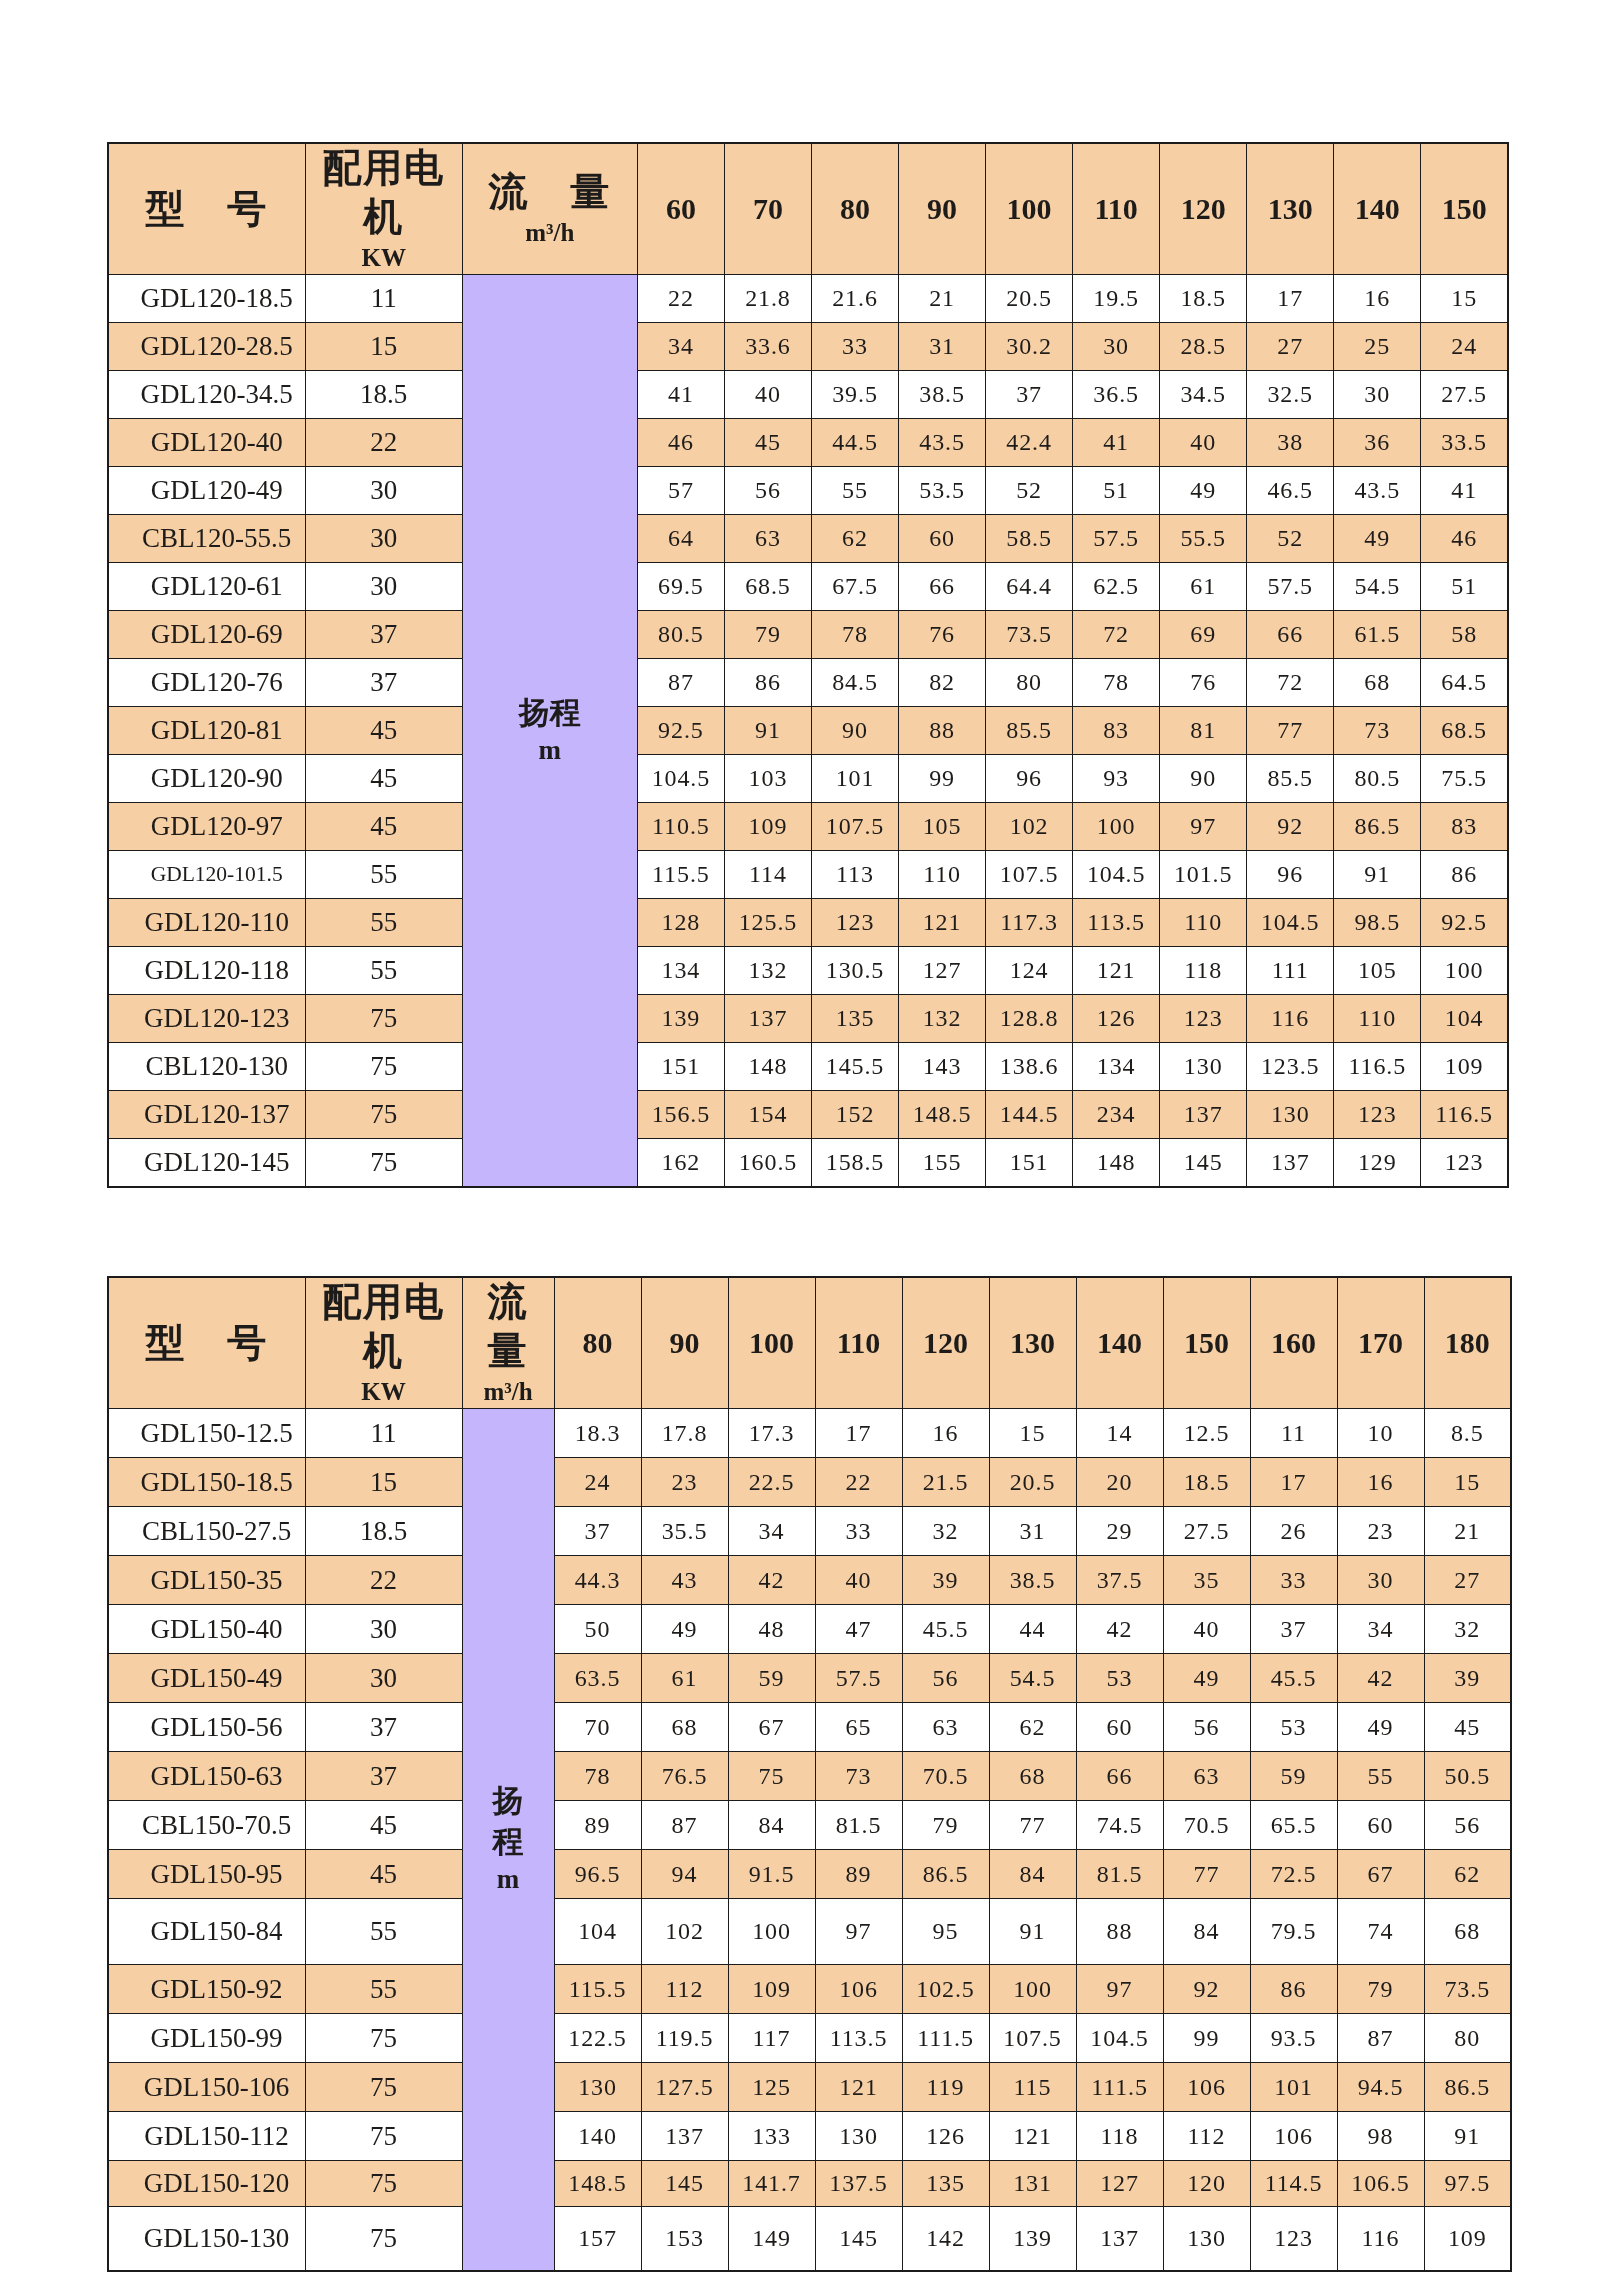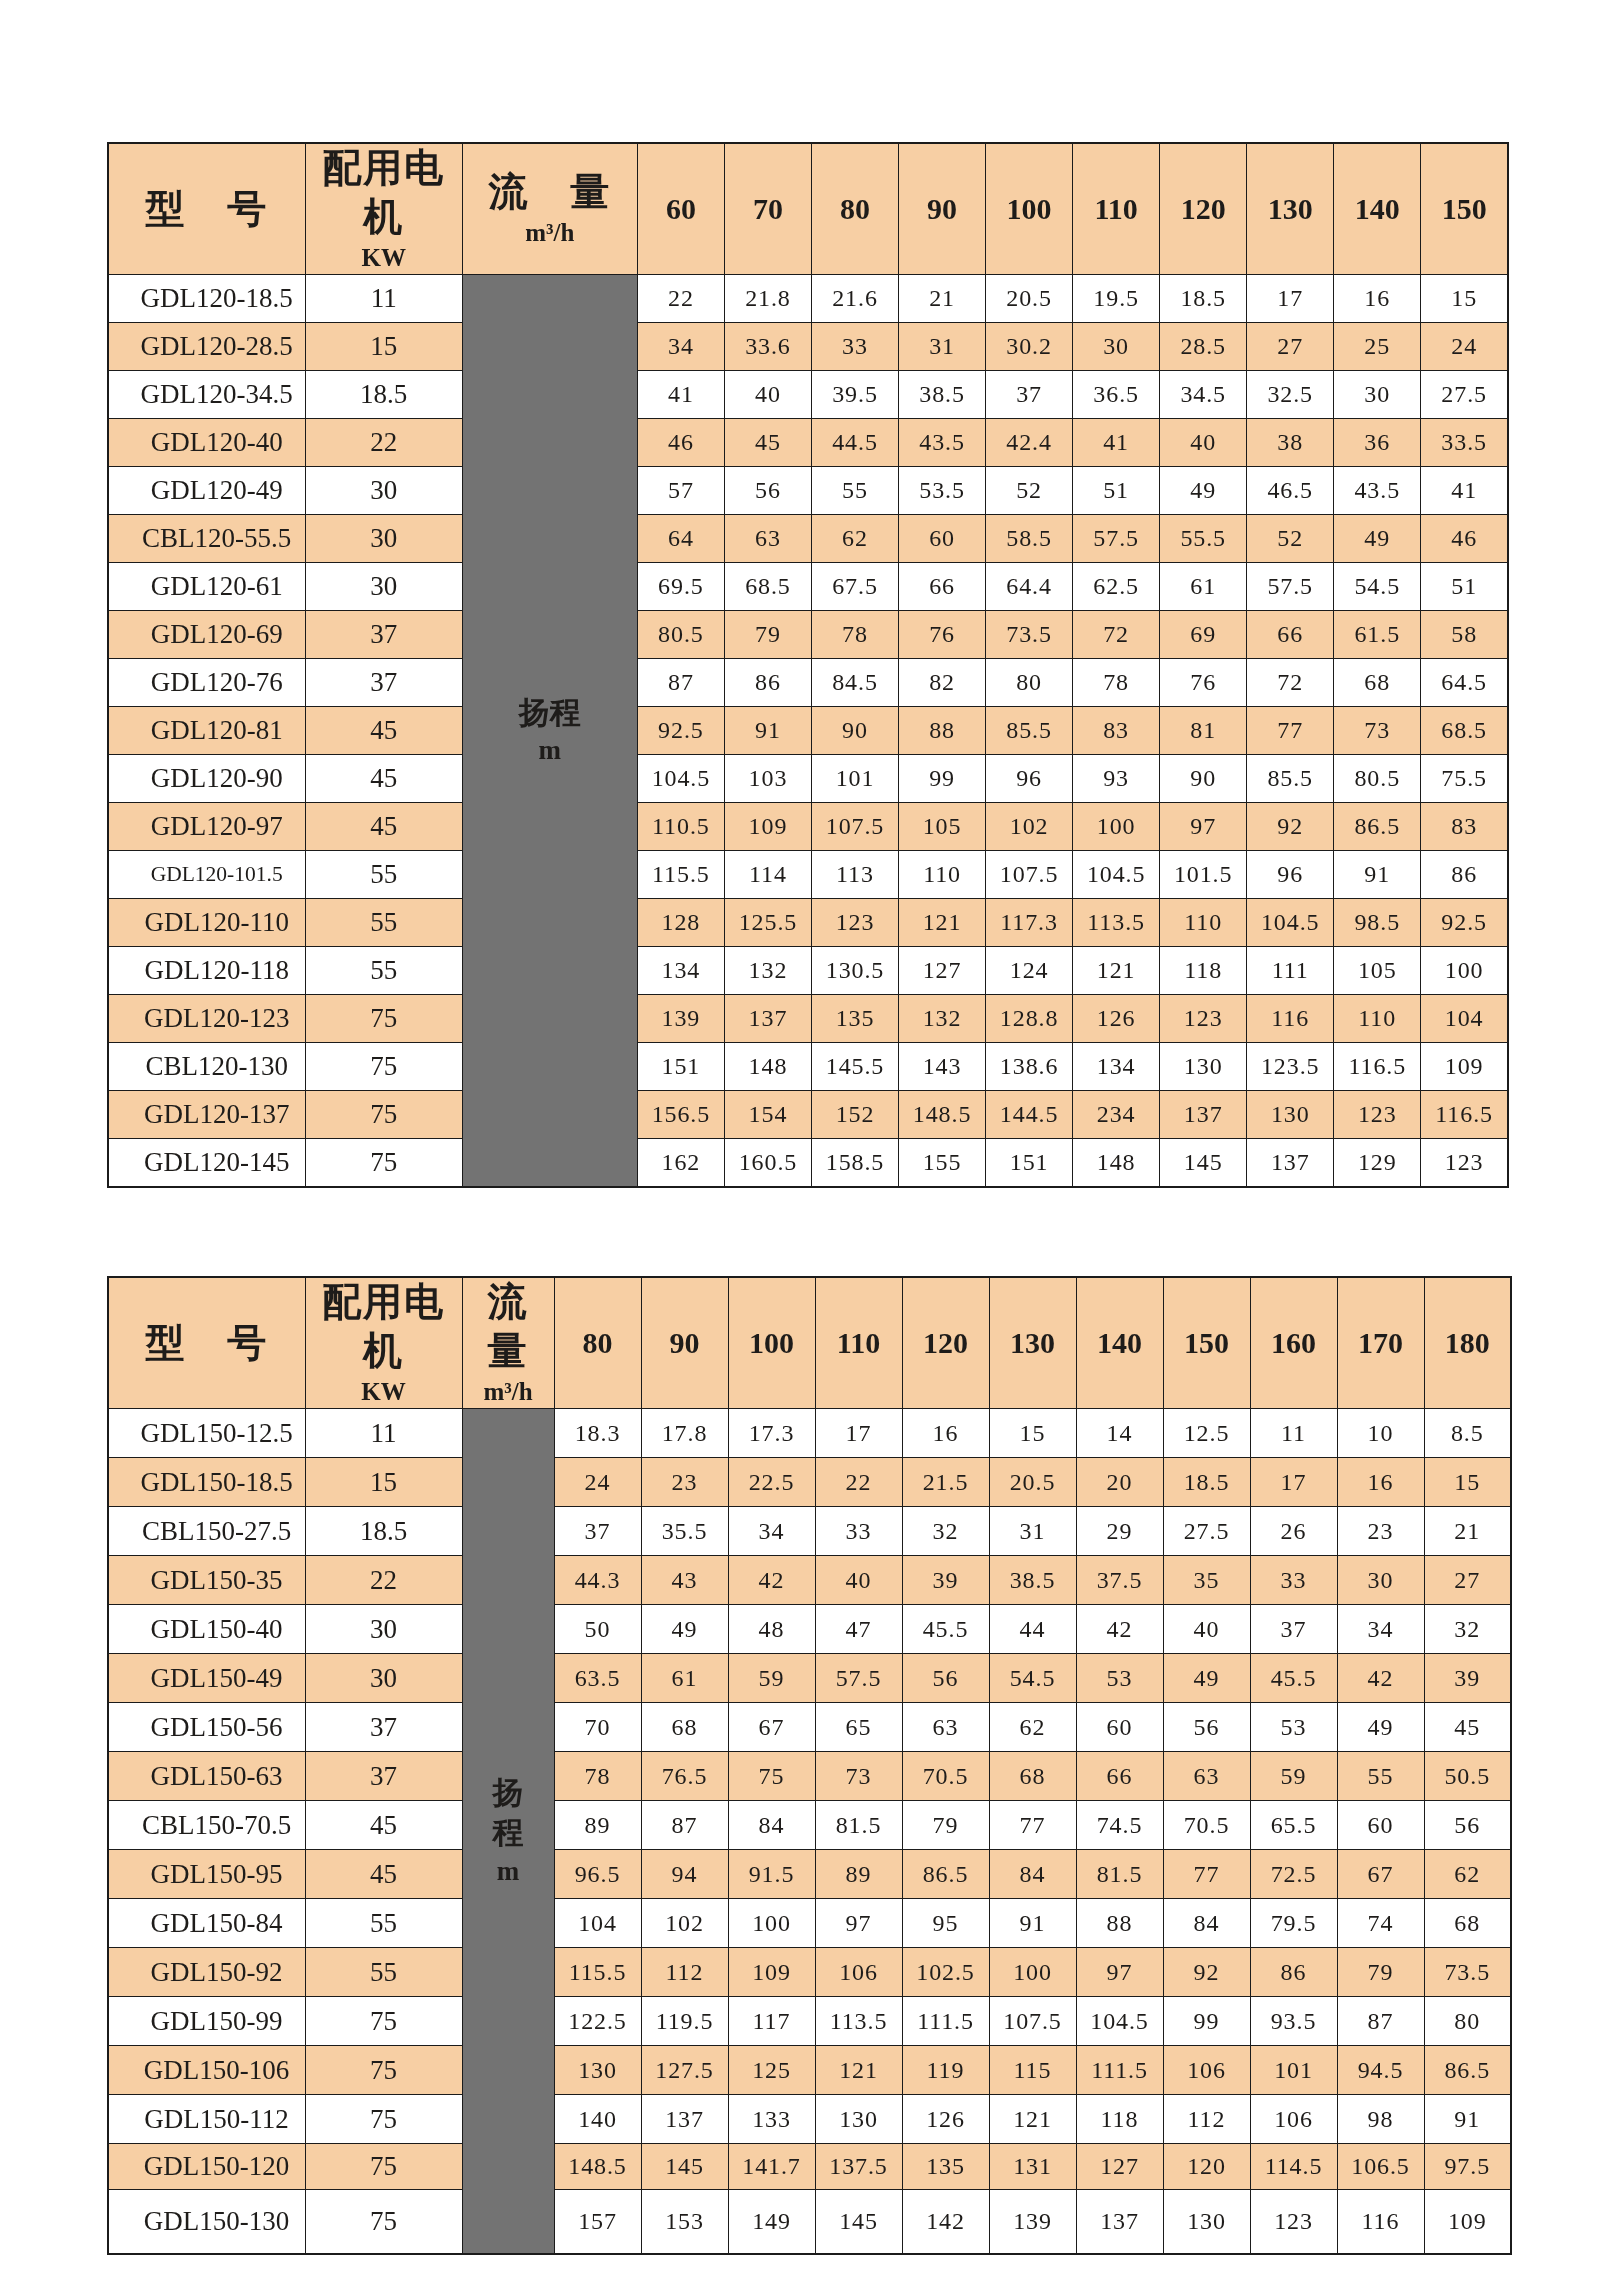--- a/index.html
+++ b/index.html
@@ -31,21 +31,21 @@
     background:#ffffff;
   }
   .pump-table th{
     background:var(--header-fill,#f7cfa4);
     font-weight:bold;
   }
   .pump-table tr.alt td{
     background:var(--stripe,#f7cfa4);
   }
   .pump-table td.flow-span{
-    background:#737373;
+    background:#c4b5fd;
   }
   .hdr-cn{font-size:39px;line-height:1.25;letter-spacing:1.8px;}
   .hdr-sub{font-size:25px;line-height:1.3;font-weight:bold;}
   .hdr-num{font-size:30px;}
   .model-cell{font-size:27px;text-align:left;}
   .model-cell .pad{padding-left:19.7px;}
   .model-cell.small{font-size:21.5px;}
   .kw-cell{font-size:27px;}
   .value-cell{font-size:24px;letter-spacing:0.9px;}
   .flow-span .unit-line{font-size:31px;font-weight:bold;line-height:1.3;}
@@ -617,21 +617,21 @@
           <td class="value-cell">91.5</td>
           <td class="value-cell">89</td>
           <td class="value-cell">86.5</td>
           <td class="value-cell">84</td>
           <td class="value-cell">81.5</td>
           <td class="value-cell">77</td>
           <td class="value-cell">72.5</td>
           <td class="value-cell">67</td>
           <td class="value-cell">62</td>
         </tr>
-        <tr style="height: 49px;">
+        <tr style="height: 66px;">
           <td class="model-cell">
             <div class="pad">GDL150-84</div>
           </td>
           <td class="kw-cell">55</td>
           <td class="value-cell">104</td>
           <td class="value-cell">102</td>
           <td class="value-cell">100</td>
           <td class="value-cell">97</td>
           <td class="value-cell">95</td>
           <td class="value-cell">91</td>

